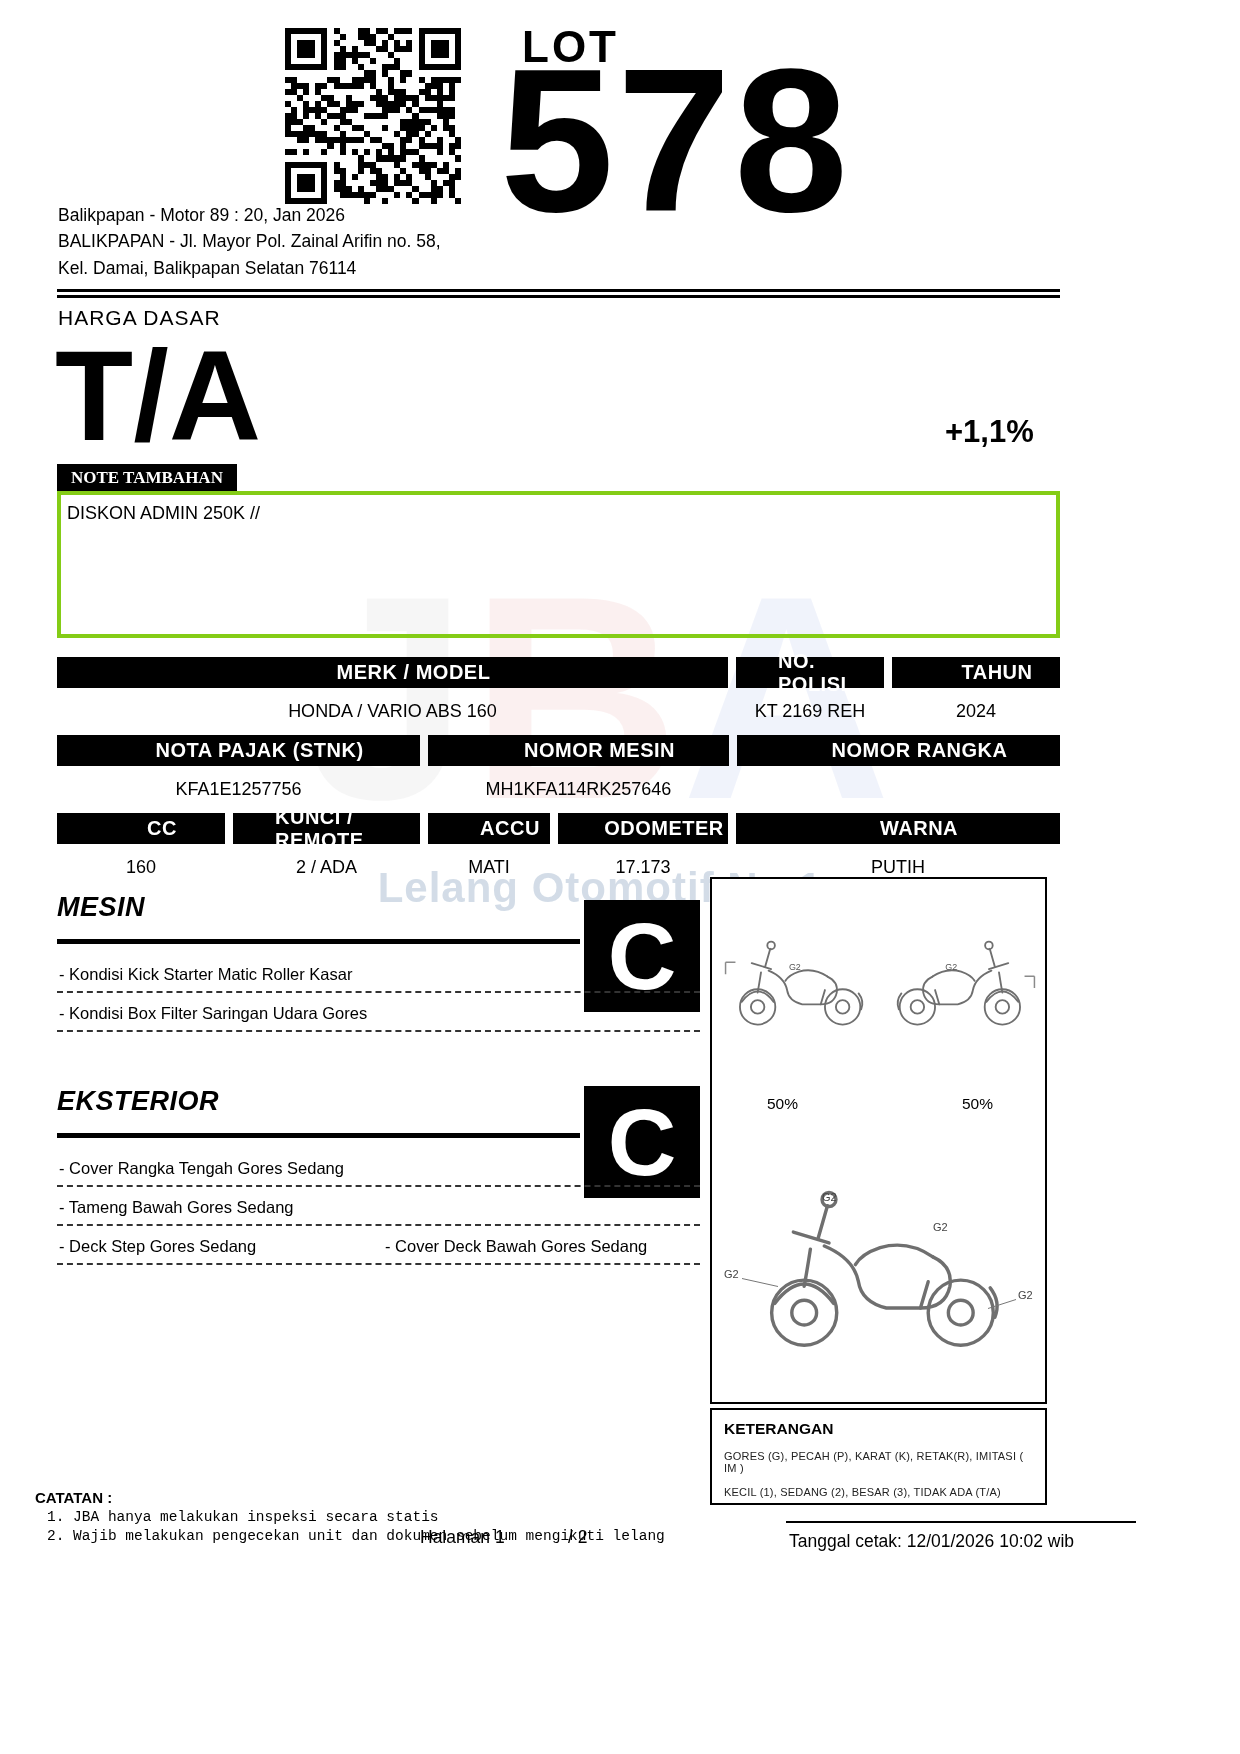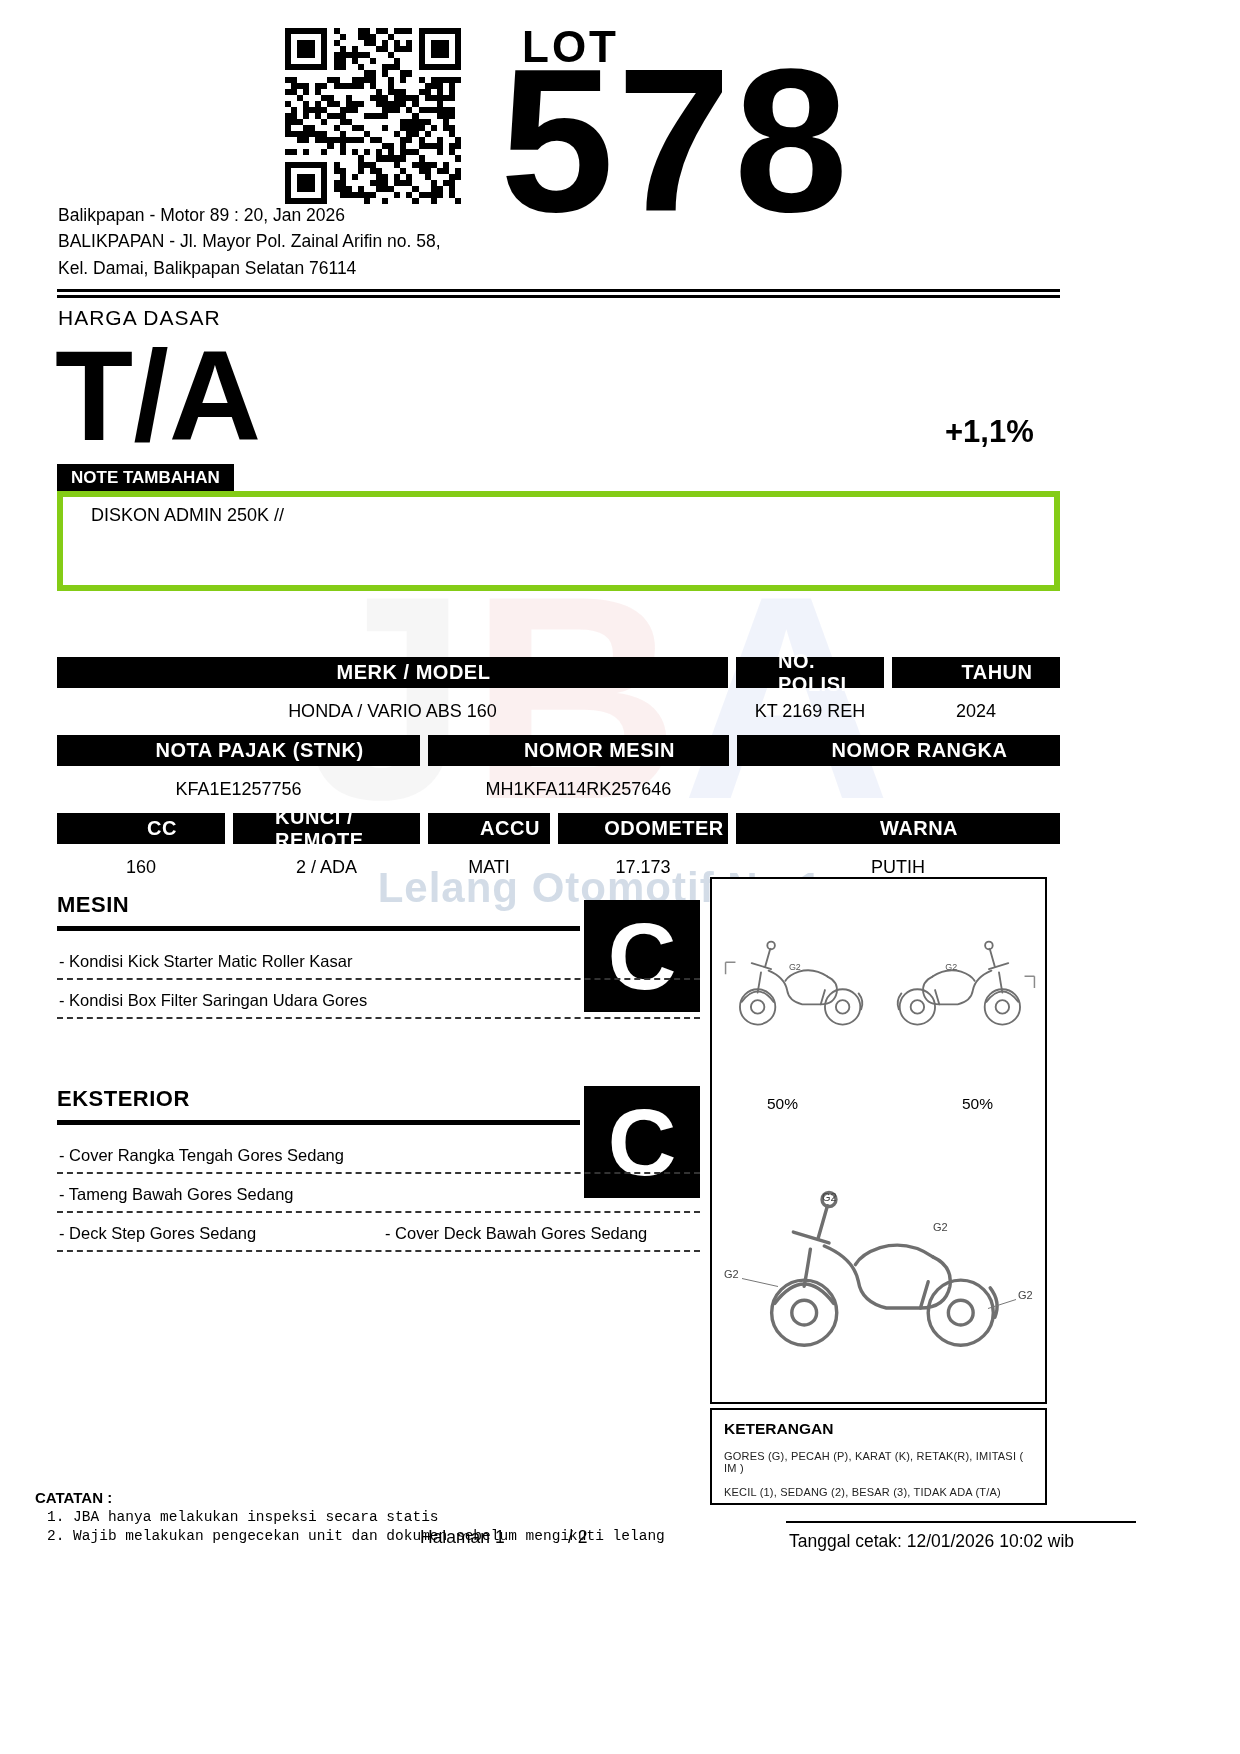--- a/index.html
+++ b/index.html
@@ -22,40 +22,40 @@
   .venue { position:absolute; left:58px; top:202px; font-size:17.5px; line-height:1.5; }
 
   .double-rule { position:absolute; left:57px; top:289px; width:1003px; height:9px;
     border-top:3px solid #000; border-bottom:3px solid #000; }
 
   .price-label { position:absolute; left:58px; top:306px; font-size:21px; letter-spacing:1px; }
   .price-value { position:absolute; left:55px; top:332px; font-size:128px; font-weight:bold; line-height:1; }
   .price-adjustment { position:absolute; left:945px; top:414px; font-size:31px; font-weight:bold; }
 
   .note-label { position:absolute; left:57px; top:464px; background:#000; color:#fff;
-    font-weight:bold; font-size:17px; padding:4px 14px 5px; }
-  .note-box { position:absolute; left:57px; top:491px; width:1003px; height:100px;
-    border:6px solid #84cc16; padding:8px 28px; font-size:18px; background:transparent; }
+    font-weight:bold; font-size:17px; padding:4px 14px 5px;font-family:Liberation Serif, serif; }
+  .note-box { position:absolute; left:57px; top:491px; width:1003px; height:147px;
+    border:4px solid #84cc16; padding:8px 6px; font-size:18px; background:transparent; }
 
   
   .specs { position:absolute; left:57px; top:657px; width:1003px; }
   .spec-grid { display:grid; gap:8px; }
   .g3a { grid-template-columns:671px 148px 168px; }
   .g3b { grid-template-columns:363px 301px 323px; }
   .g5  { grid-template-columns:168px 187px 122px 170px 324px; }
   .hcell { background:#000; color:#fff; font-weight:bold; font-size:20px; height:31px;
     display:flex; align-items:center; justify-content:center; letter-spacing:0.5px;padding-left:42px; }
   .vcell { font-size:18px; height:47px; display:flex; align-items:center; justify-content:center; }
 
   
   .cond { position:absolute; left:57px; width:643px; }
   .mesin { top:892px; }
   .eksterior { top:1086px; }
-  .section-title { width:523px; border-bottom:5px solid #000; padding-bottom:8px;
-    font-size:22px; font-weight:bold; letter-spacing:0.5px; }
+  .section-title { width:523px; border-bottom:5px solid #000; padding-bottom:16px;
+    font-size:27px; font-weight:bold; letter-spacing:0.5px;font-style:italic; }
   .grade-box { position:absolute; top:8px; right:0; width:116px; height:112px; background:#000;
     color:#fff; font-size:95px; font-weight:bold; display:flex; align-items:center; justify-content:center; }
   .eksterior .grade-box { top:0; }
   .cond-items { margin-top:10px; }
   .cond-item { border-bottom:2px dashed #333; padding:11px 0 7px 2px; font-size:16.5px; position:relative; }
   .cond-item .item2 { position:absolute; left:328px; top:11px; }
 
   
   .diagram-box { position:absolute; left:710px; top:877px; width:337px; height:527px;
     border:2px solid #000; background:#fff; }

